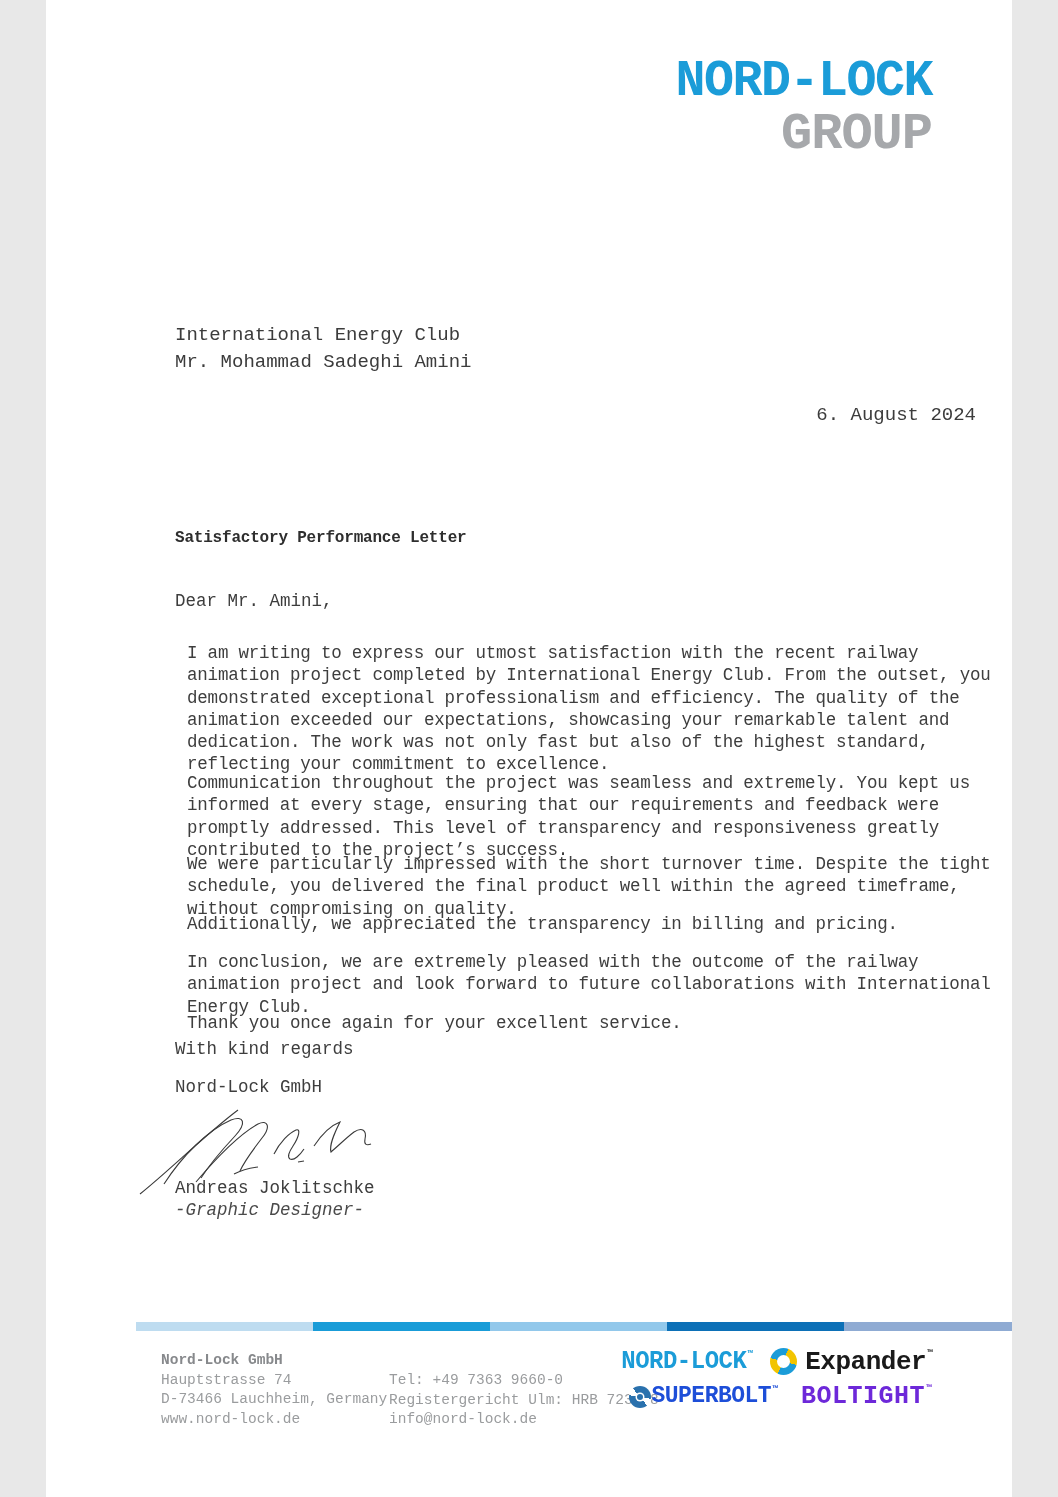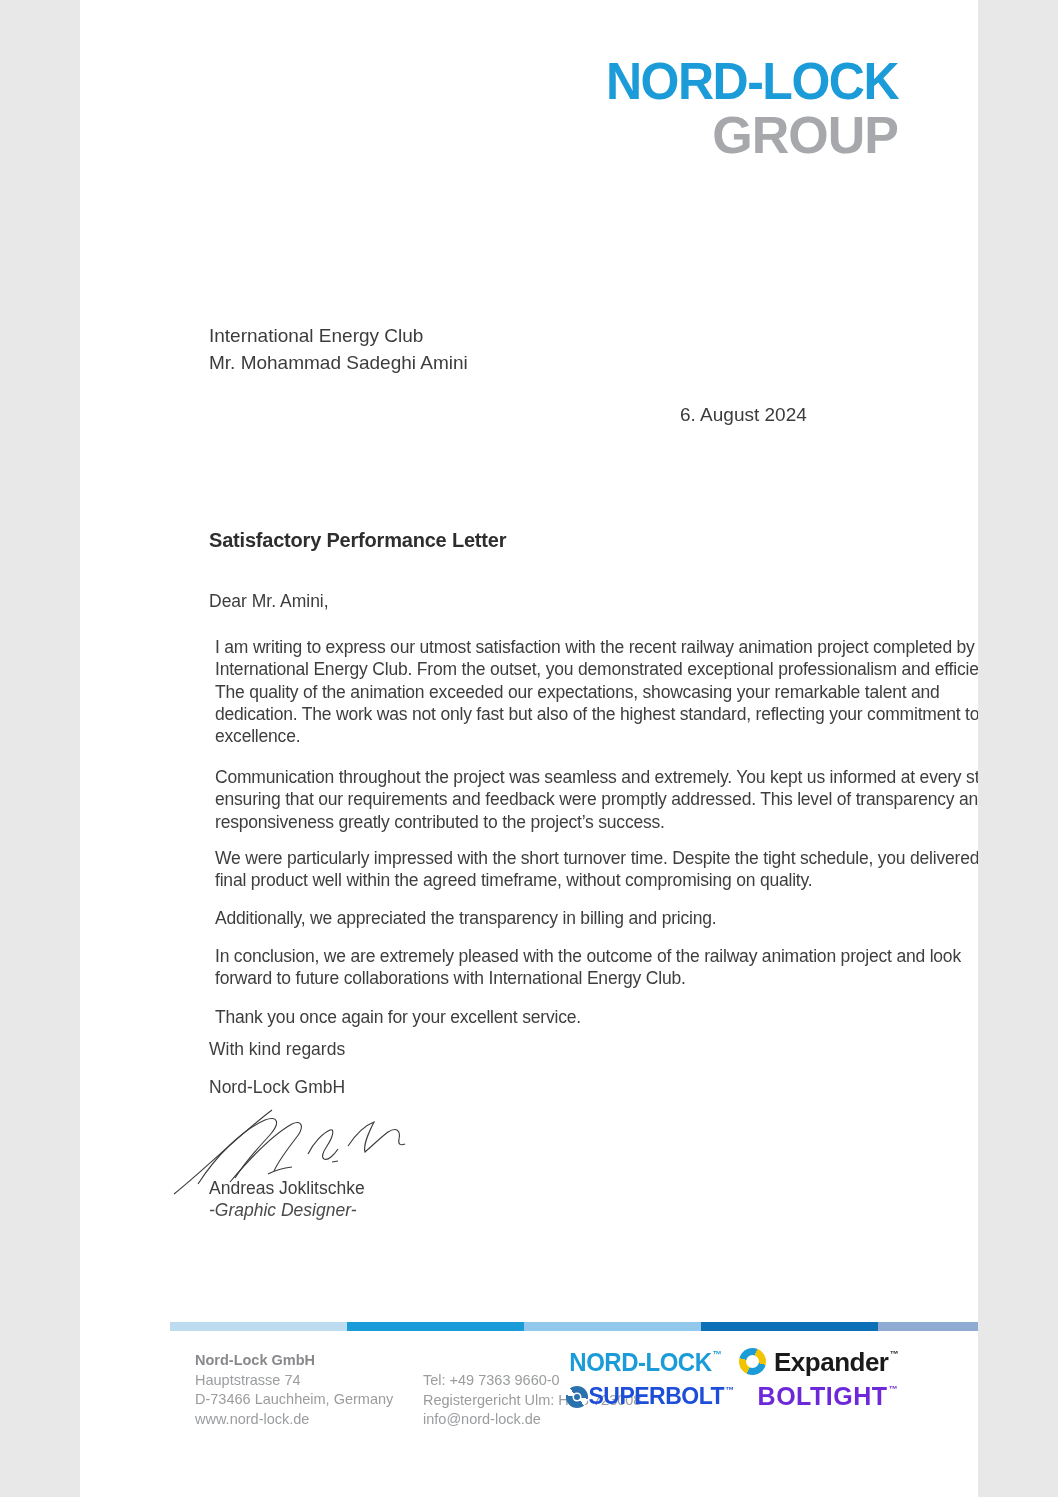--- a/index.html
+++ b/index.html
@@ -1,41 +1,41 @@
 <!DOCTYPE html>
 <html><head>
 <meta charset="utf-8">
 <style>
   html,body{margin:0;padding:0;background:#e8e8e8;}
   .page{
     position:relative;
-    width:898px;height:1497px;
+    width:966px;height:1497px;
     background:#ffffff;
     margin:0 auto;
-    font-family:Liberation Sans, sans-serif;
+    font-family:Liberation Mono, monospace;
     color:#3d3d3d;
     overflow:hidden;
   }
   
   .logo{position:absolute;top:55px;right:80px;text-align:right;line-height:1;}
   .logo-main{
     font-size:50px;font-weight:700;letter-spacing:-1.5px;
     color:#1b9cd8;transform:scaleY(1.04);transform-origin:top right;
   }
   .logo-sub{
     font-size:52px;font-weight:700;letter-spacing:-1px;
     color:#a6a8ab;margin-top:4px;
   }
   
   .recipient{position:absolute;left:129px;top:322px;font-size:19px;line-height:27px;color:#3c3c3c;}
-  .date{position:absolute;left:600px;top:404px;width:330px;text-align:left;font-size:19px;color:#3c3c3c;}
-  .subject{position:absolute;left:129px;top:529px;font-size:20px;font-weight:700;color:#2e2e2e;letter-spacing:-0.2px;}
+  .date{position:absolute;left:600px;top:404px;width:330px;text-align:right;font-size:19px;color:#3c3c3c;}
+  .subject{position:absolute;left:129px;top:529px;font-size:16px;font-weight:700;color:#2e2e2e;letter-spacing:-0.2px;}
   .salutation{position:absolute;left:129px;top:591px;font-size:17.5px;color:#3d3d3d;}
   .para{
-    position:absolute;left:129px;width:806px;margin:6px;
+    position:absolute;left:129px;width:806px;margin:12px;
     font-size:17.5px;line-height:22.3px;letter-spacing:-0.2px;color:#3e3e3e;
   }
   .p1{top:630px;}
   .p2{top:760px;}
   .p3{top:841px;}
   .p4{top:901px;}
   .p5{top:939px;}
   .p6{top:1000px;}
   .regards{position:absolute;left:129px;top:1039px;font-size:17.5px;color:#3e3e3e;text-align:right;}
   .company-line{position:absolute;left:129px;top:1077px;font-size:17.5px;color:#3e3e3e;}

